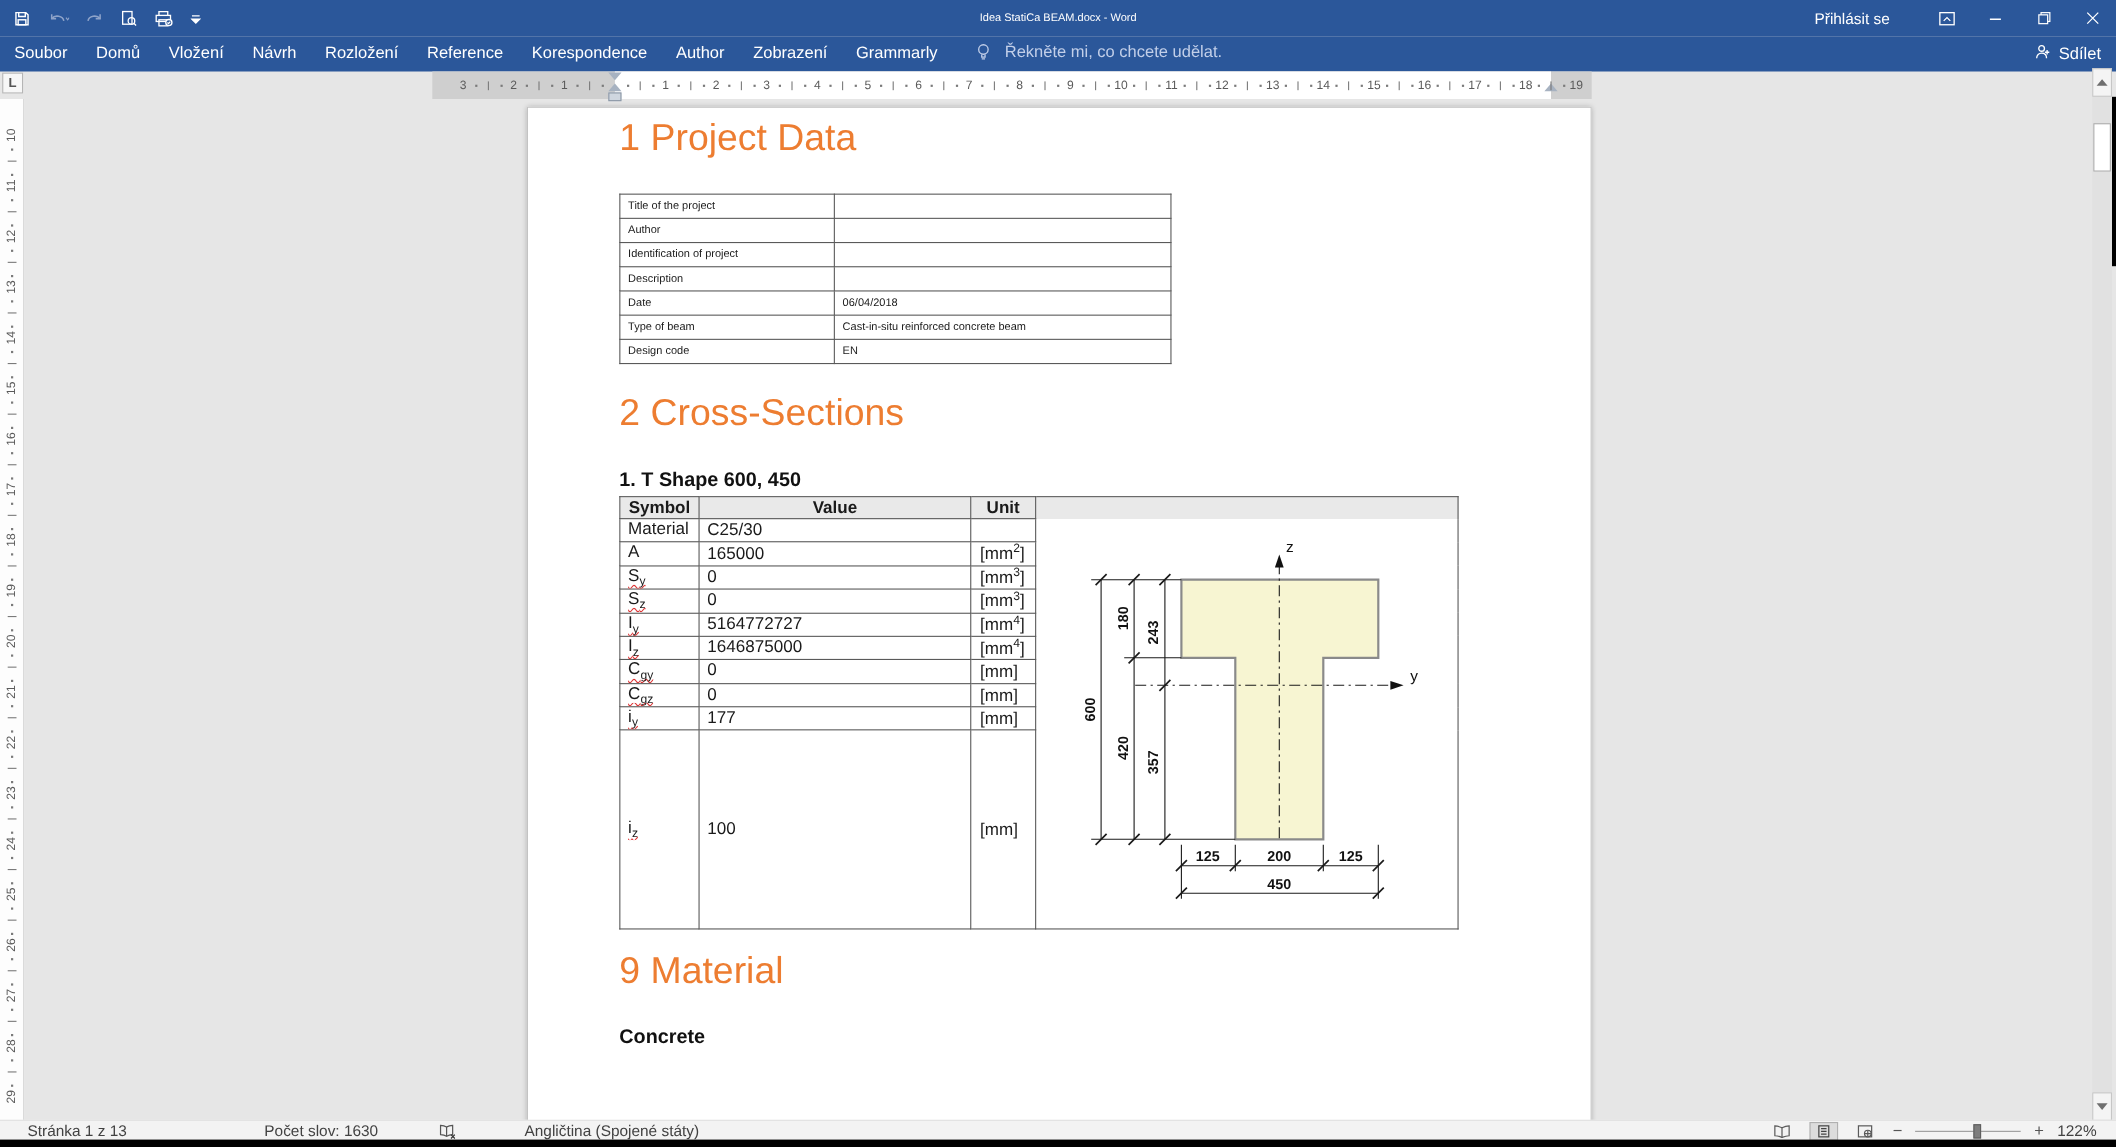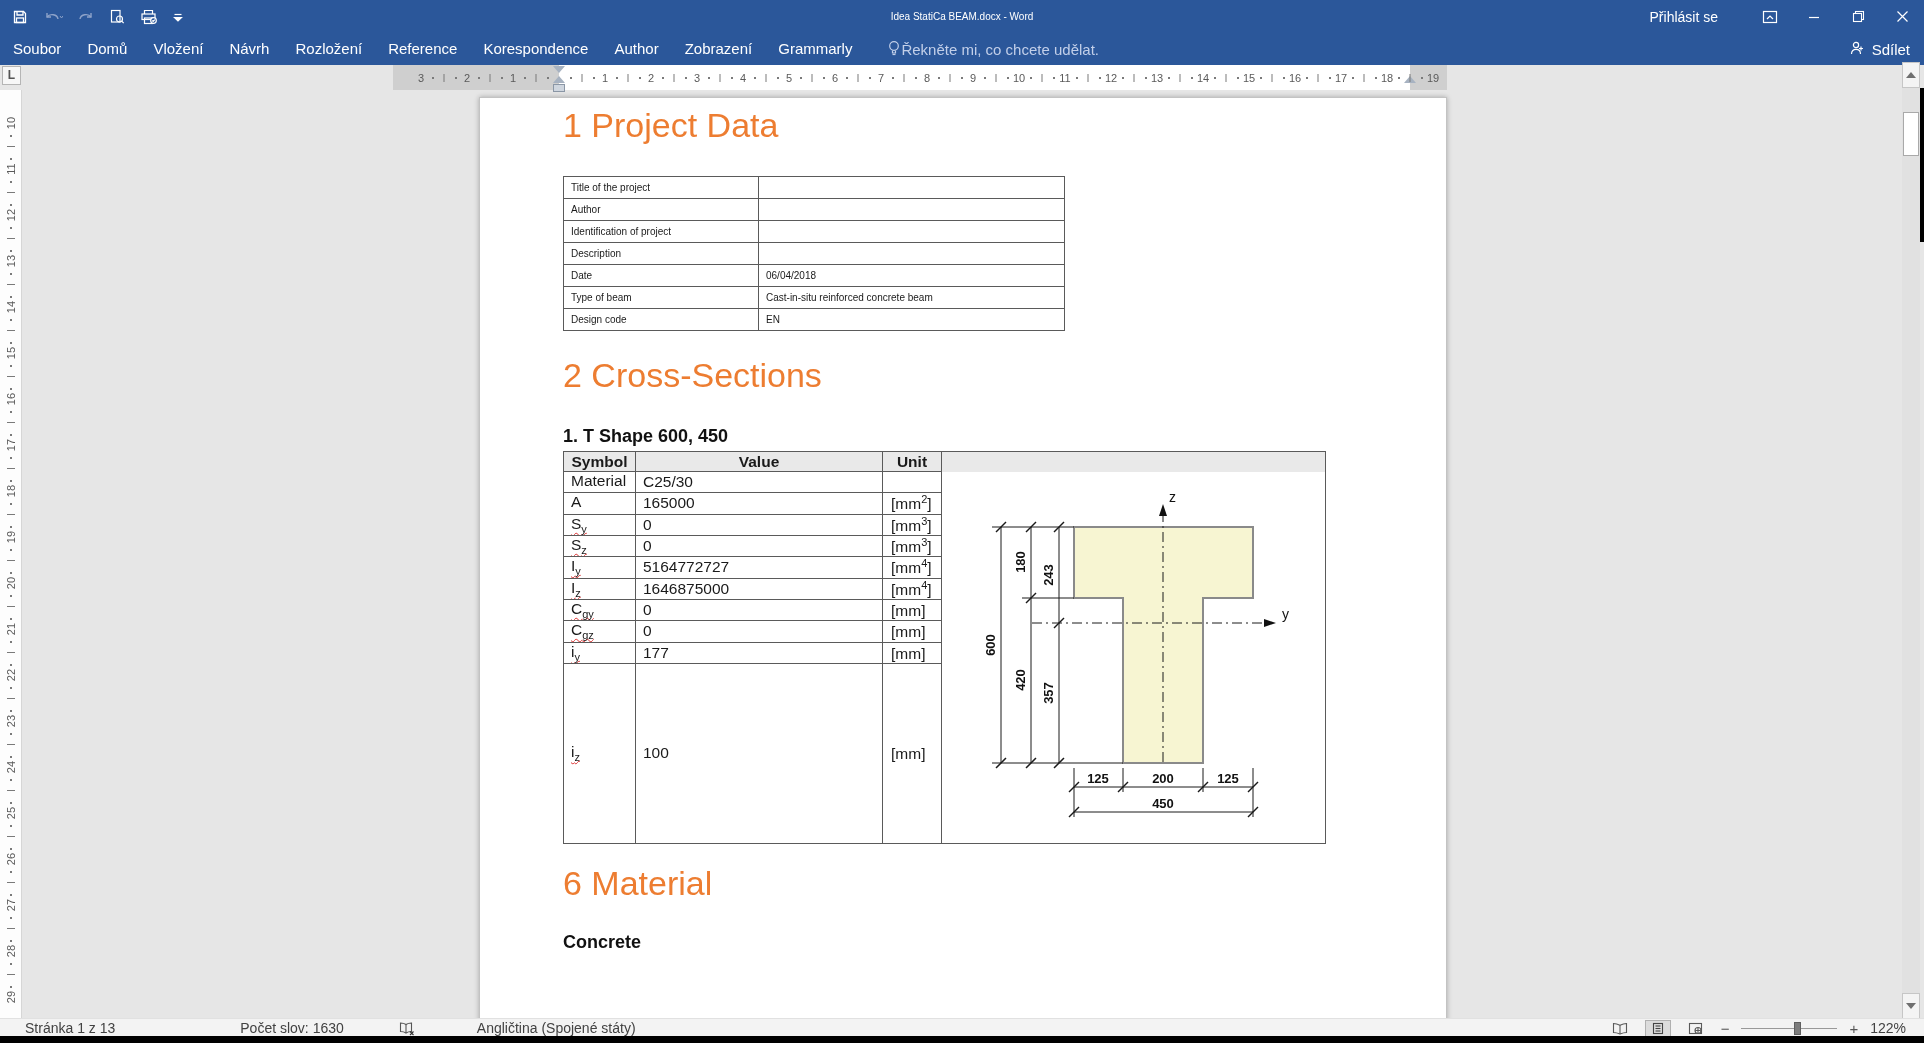--- a/index.html
+++ b/index.html
@@ -10,21 +10,21 @@
 .titlebar{position:absolute;left:0;top:0;width:1924px;height:33px;background:#2b579a;color:#fff}
 .qat{position:absolute;left:12px;top:0;height:33px;display:flex;align-items:center;gap:15px}
 .qat svg{display:block}
 .apptitle{position:absolute;left:50%;top:0;transform:translateX(-50%);line-height:33px;font-size:10px;white-space:nowrap}
 .tbright{position:absolute;right:0;top:0;height:33px;display:flex;align-items:center}
 .signin{font-size:14px;margin-right:30px}
 .winbtn{width:44px;height:33px;display:flex;align-items:center;justify-content:center;font-size:16px;color:#fff}
 
 .tabs{position:absolute;left:0;top:33px;width:1924px;height:32px;background:#2b579a;display:flex;align-items:center;color:#fff;font-size:15px}
 .tab{padding:0 13px;line-height:32px;white-space:nowrap;cursor:default}
-.tellme{display:flex;align-items:center;gap:0;margin-left:22px;color:#c2cfe9}
+.tellme{display:flex;align-items:flex-start;gap:12px;margin-left:22px;color:#c2cfe9}
 .share{position:absolute;right:14px;top:0;height:32px;display:flex;align-items:center;gap:7px;font-size:15px}
 
 .corner{position:absolute;left:2px;top:66px;width:19px;height:19px;background:#f7f7f7;border:1px solid #b5b5b5;
   color:#555;font-size:12px;font-weight:bold;text-align:center;line-height:17px}
 .hruler{position:absolute;left:393px;top:65px;width:1054px;height:25px;background:#cfcfcf}
 .hruler .active{position:absolute;left:166px;top:0;width:851px;height:25px;background:#fff}
 .hnum{position:absolute;top:50%;transform:translate(-50%,-50%);font-size:11px;color:#5a5a5a}
 .hdot{position:absolute;top:12px;width:2px;height:2px;background:#7a7a7a;transform:translateX(-50%)}
 .hmid{position:absolute;top:9px;width:1px;height:8px;background:#7a7a7a;transform:translateX(-50%)}
 .ind-top{position:absolute;left:160px;top:1px;width:0;height:0;border-left:6px solid transparent;border-right:6px solid transparent;border-top:7px solid #a7b2c1}
@@ -529,21 +529,21 @@
       <td class="unit"><span>[mm</span><sup></sup><span>]</span></td>
     </tr>
     <tr class="tall">
       <td><span class="misspell"><span>i</span><sub>z</sub></span></td>
       <td>100</td>
       <td class="unit"><span>[mm</span><sup></sup><span>]</span></td>
     </tr>
   </tbody>
     </table>
 
-  <div class="h-orange" style="top:864px">6 Material</div>
+  <div class="h-orange" style="top:864px">9 Material</div>
   <div class="subhead" style="top:932px">Concrete</div>
 
   <div class="sb-track"></div>
   <div class="sb-btn" style="top:62px">
       <div class="tri-up"></div>
     </div>
   <div class="sb-thumb"></div>
   <div class="sb-btn" style="top:993px">
       <div class="tri-down"></div>
     </div>

